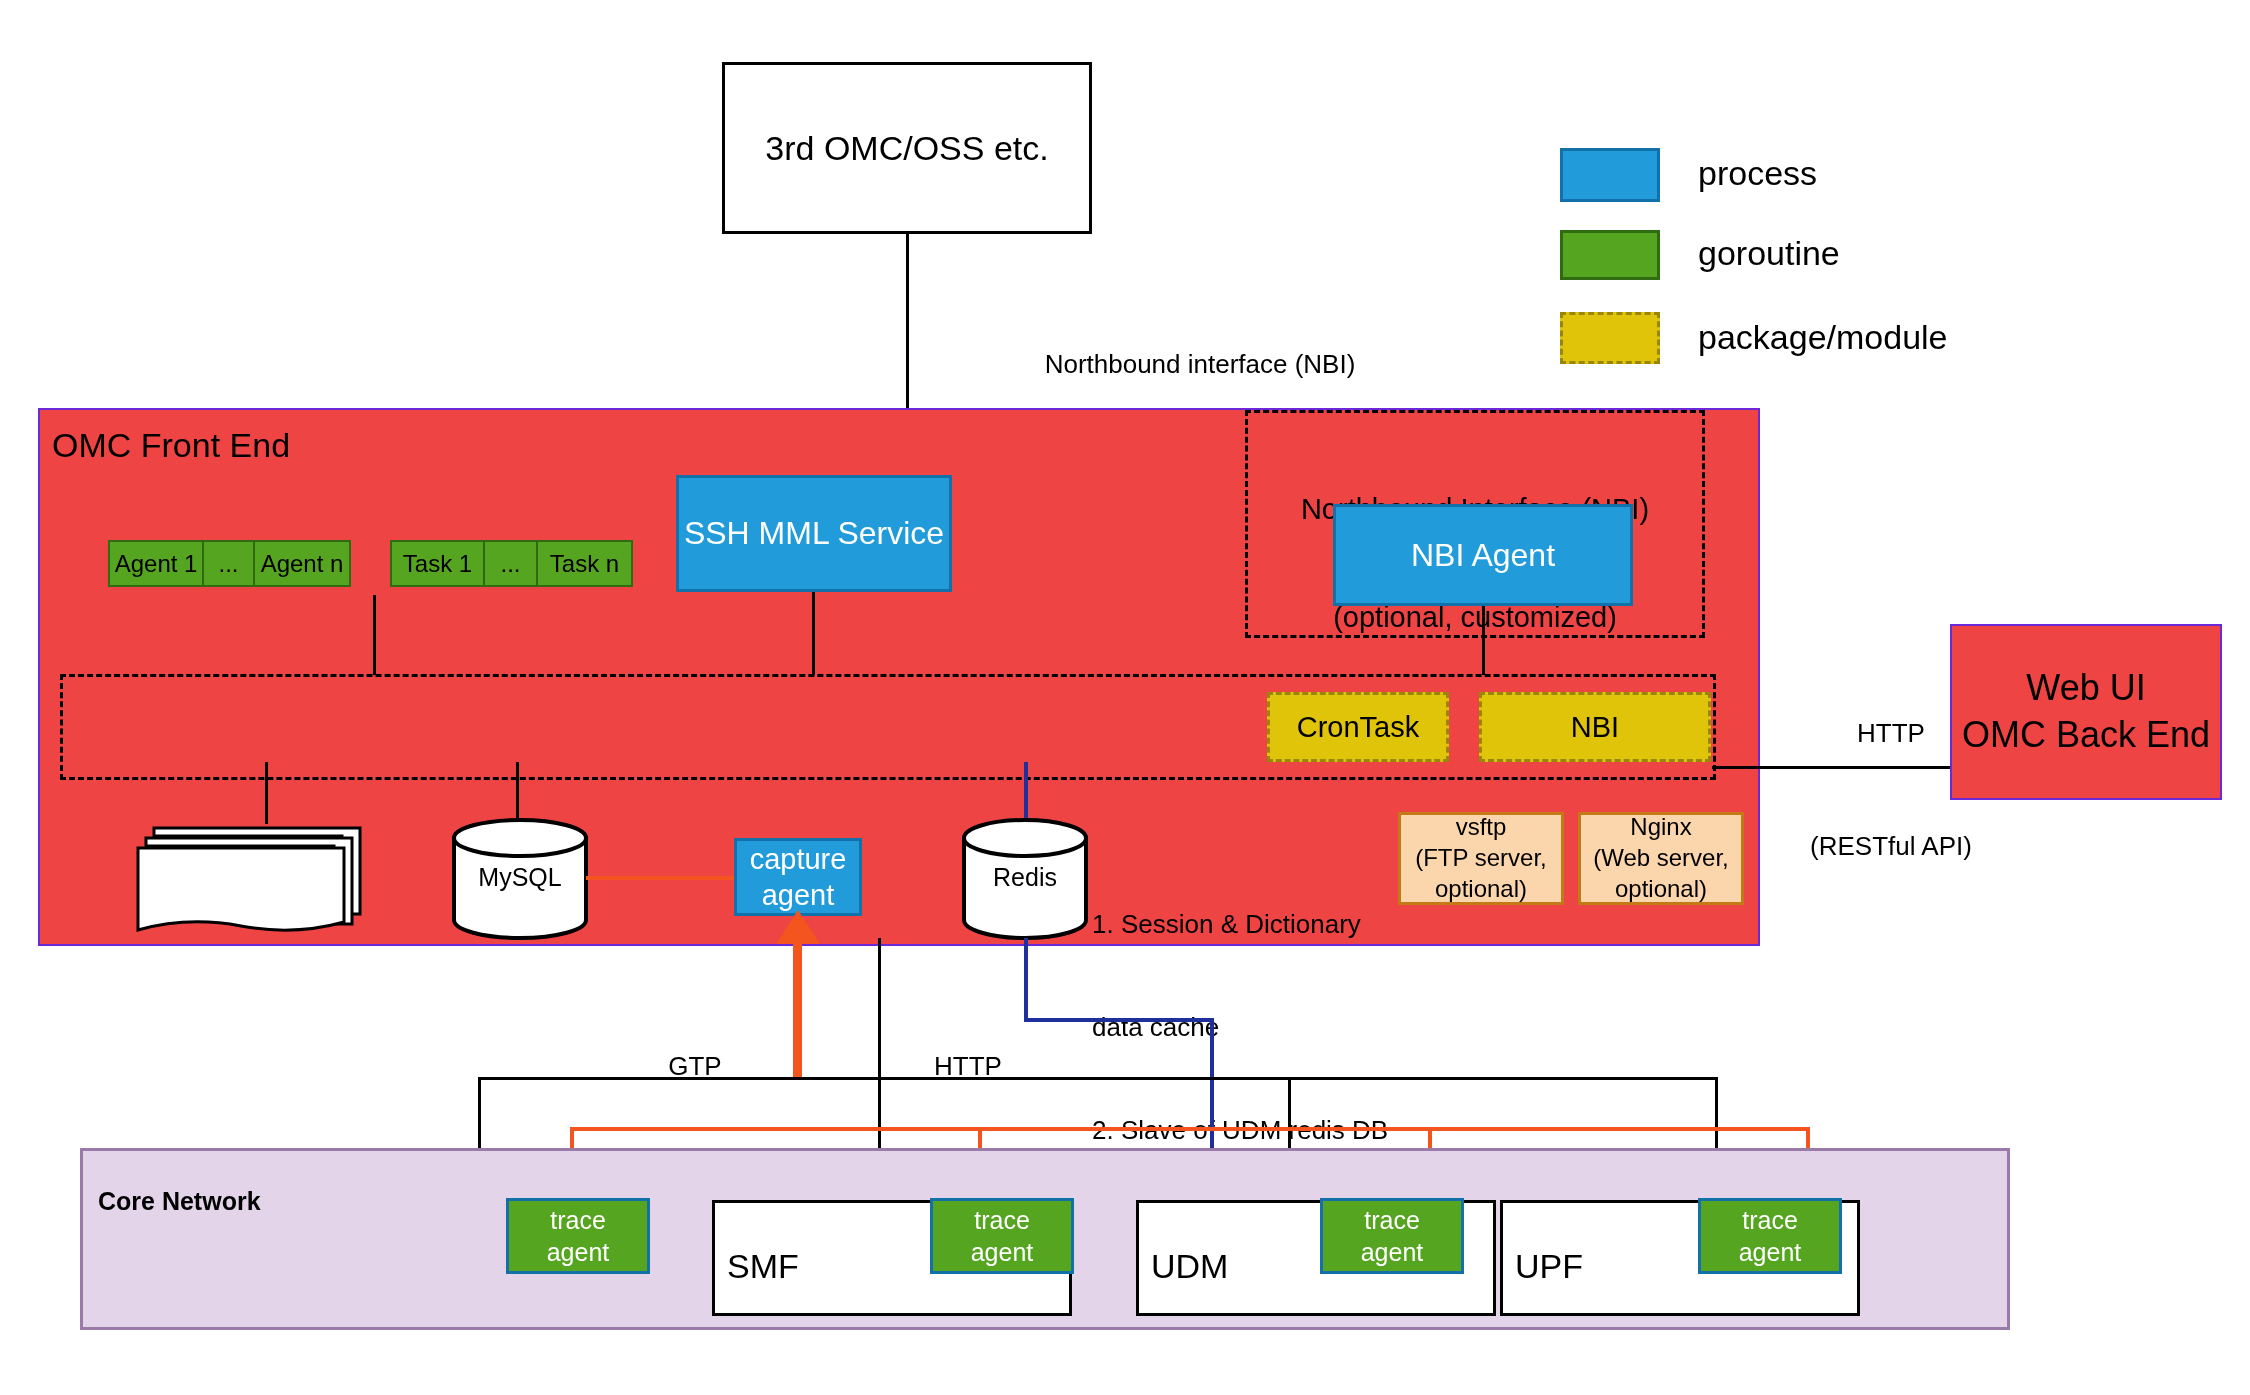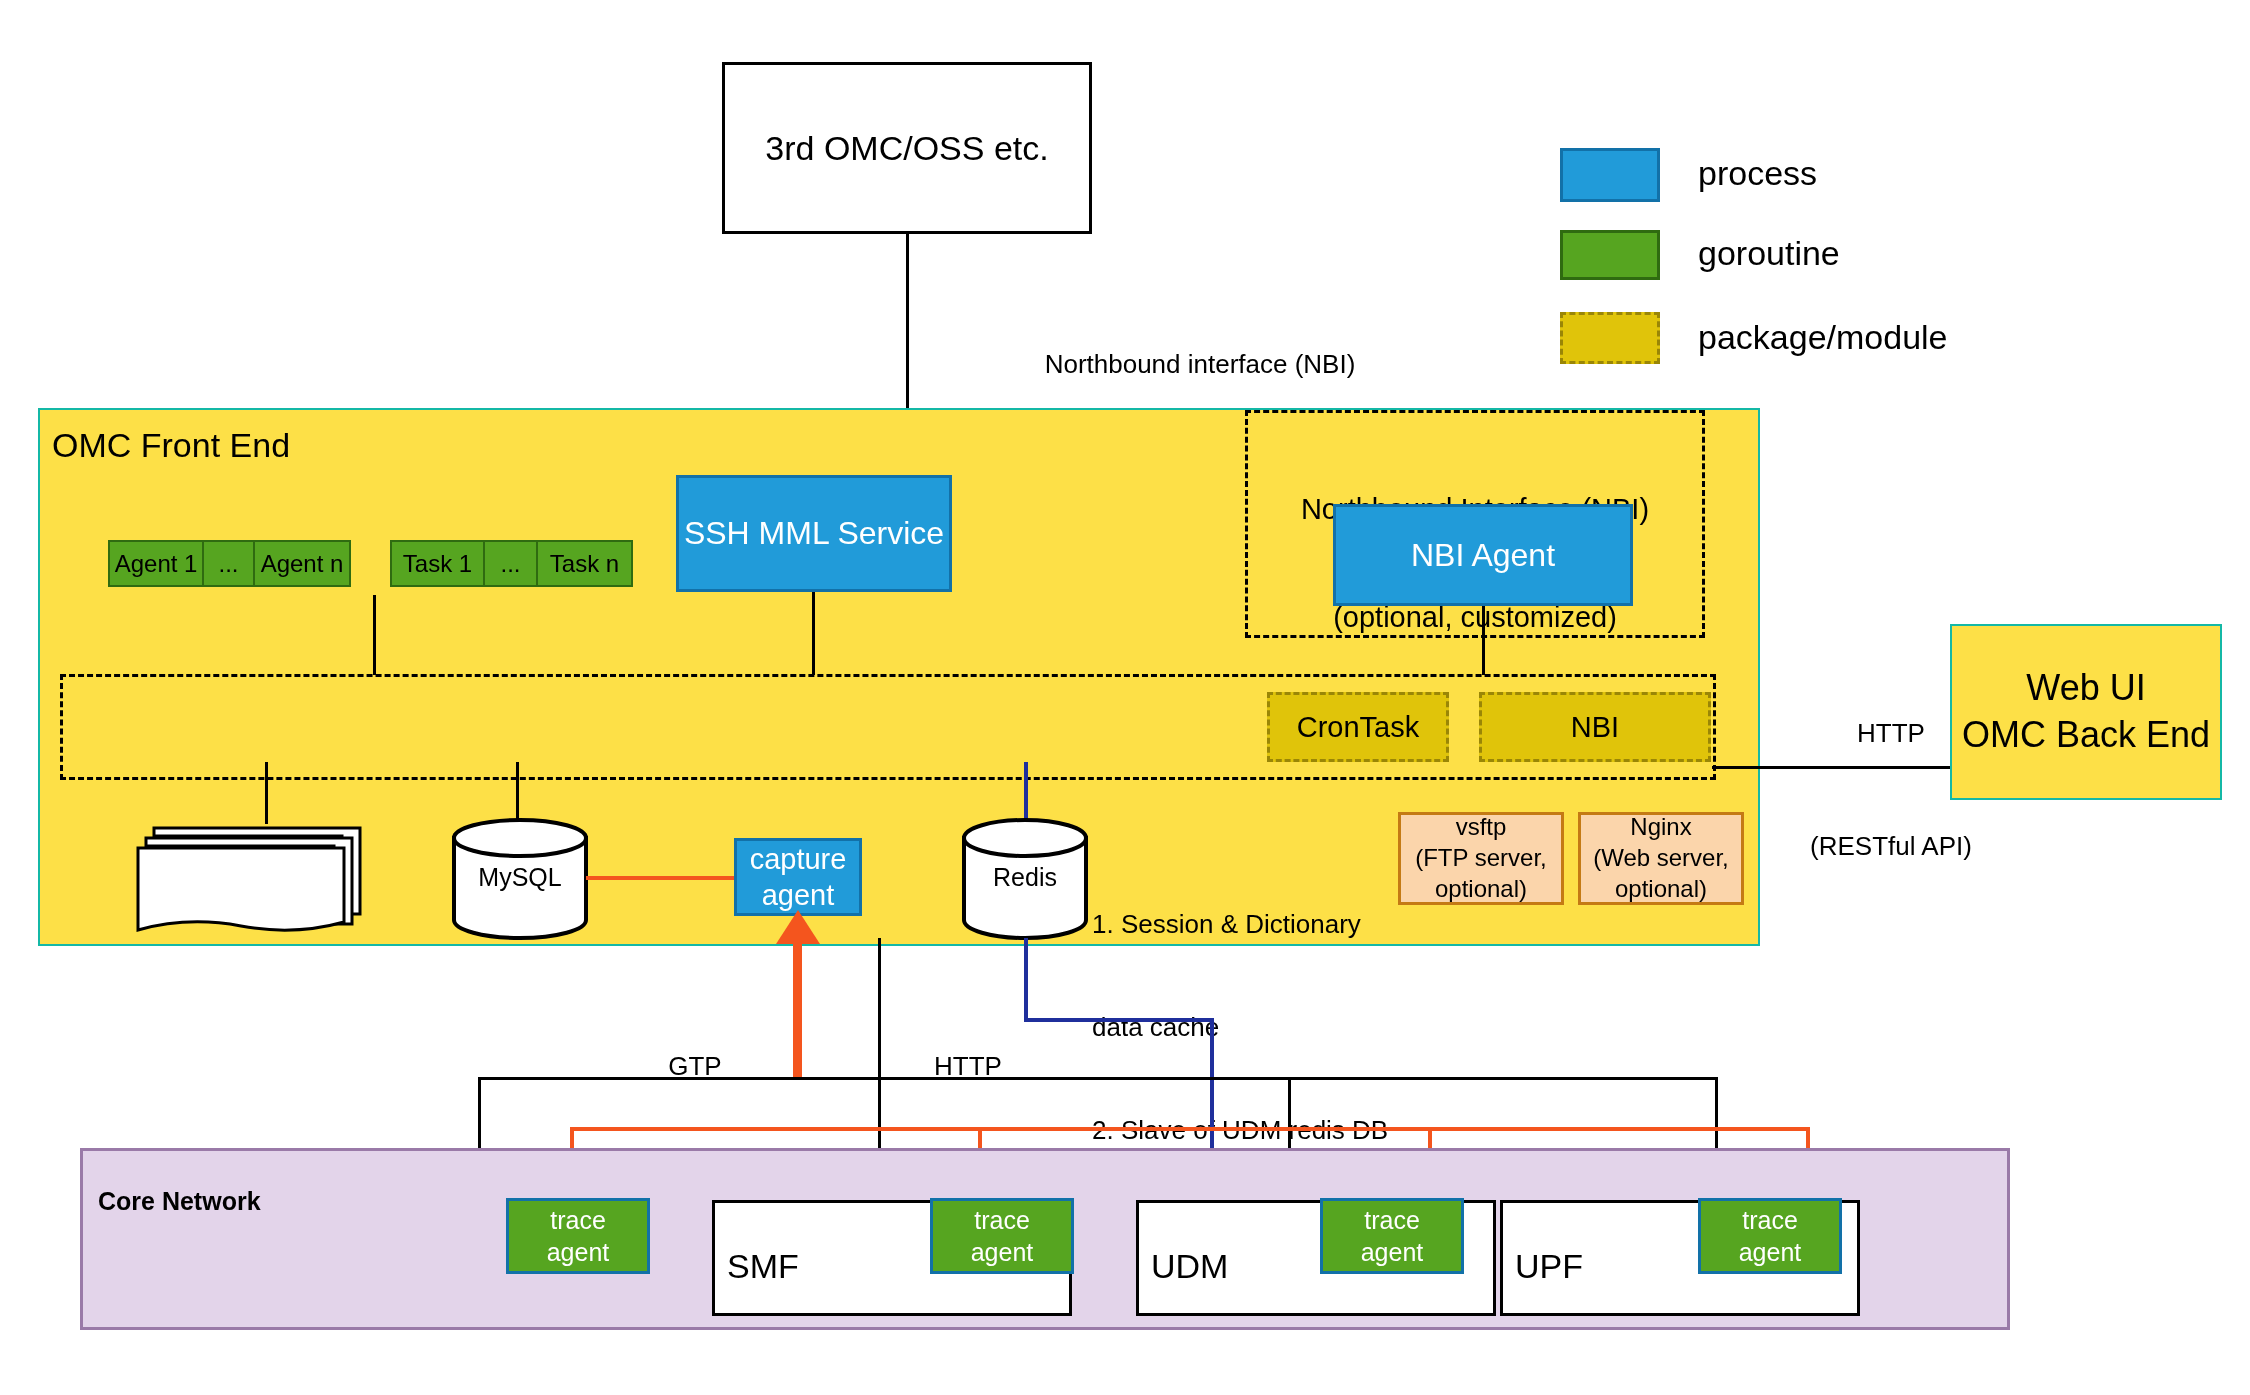--- a/index.html
+++ b/index.html
@@ -4,21 +4,21 @@
 <style>
   html,body{margin:0;padding:0;background:#ffffff;}
   body{width:2250px;height:1395px;position:relative;overflow:hidden;
        font-family:"Liberation Sans","DejaVu Sans",sans-serif;color:#000;}
   #stage{position:absolute;left:0;top:0;width:2250px;height:1395px;}
   .abs{position:absolute;box-sizing:border-box;}
   .ctr{display:flex;align-items:center;justify-content:center;text-align:center;}
 
   
   .wbox{background:#ffffff;border:3px solid #000;}
-  .panel-blue{background:#fde047;border:2px solid #14b8a6;}
+  .panel-blue{background:#ef4444;border:2px solid #6d28d9;}
   .panel-purple{background:#e3d4ea;border:3px solid #9a7aa8;}
   .proc{background:#219bd9;border:3px solid #1271a8;color:#fff;}
   .goro{background:#56a520;border:2px solid #2f6b10;color:#000;}
   .goro-white{background:#56a520;border:3px solid #1271a8;color:#fff;}
   .mod{background:#e0c40a;border:3px dashed #9a8606;color:#000;}
   .dashbox{border:3px dashed #000;background:transparent;}
   .orangebox{background:#fbd5ab;border:3px solid #c47a14;color:#000;}
 
   
   .ln{position:absolute;background:#000;}

